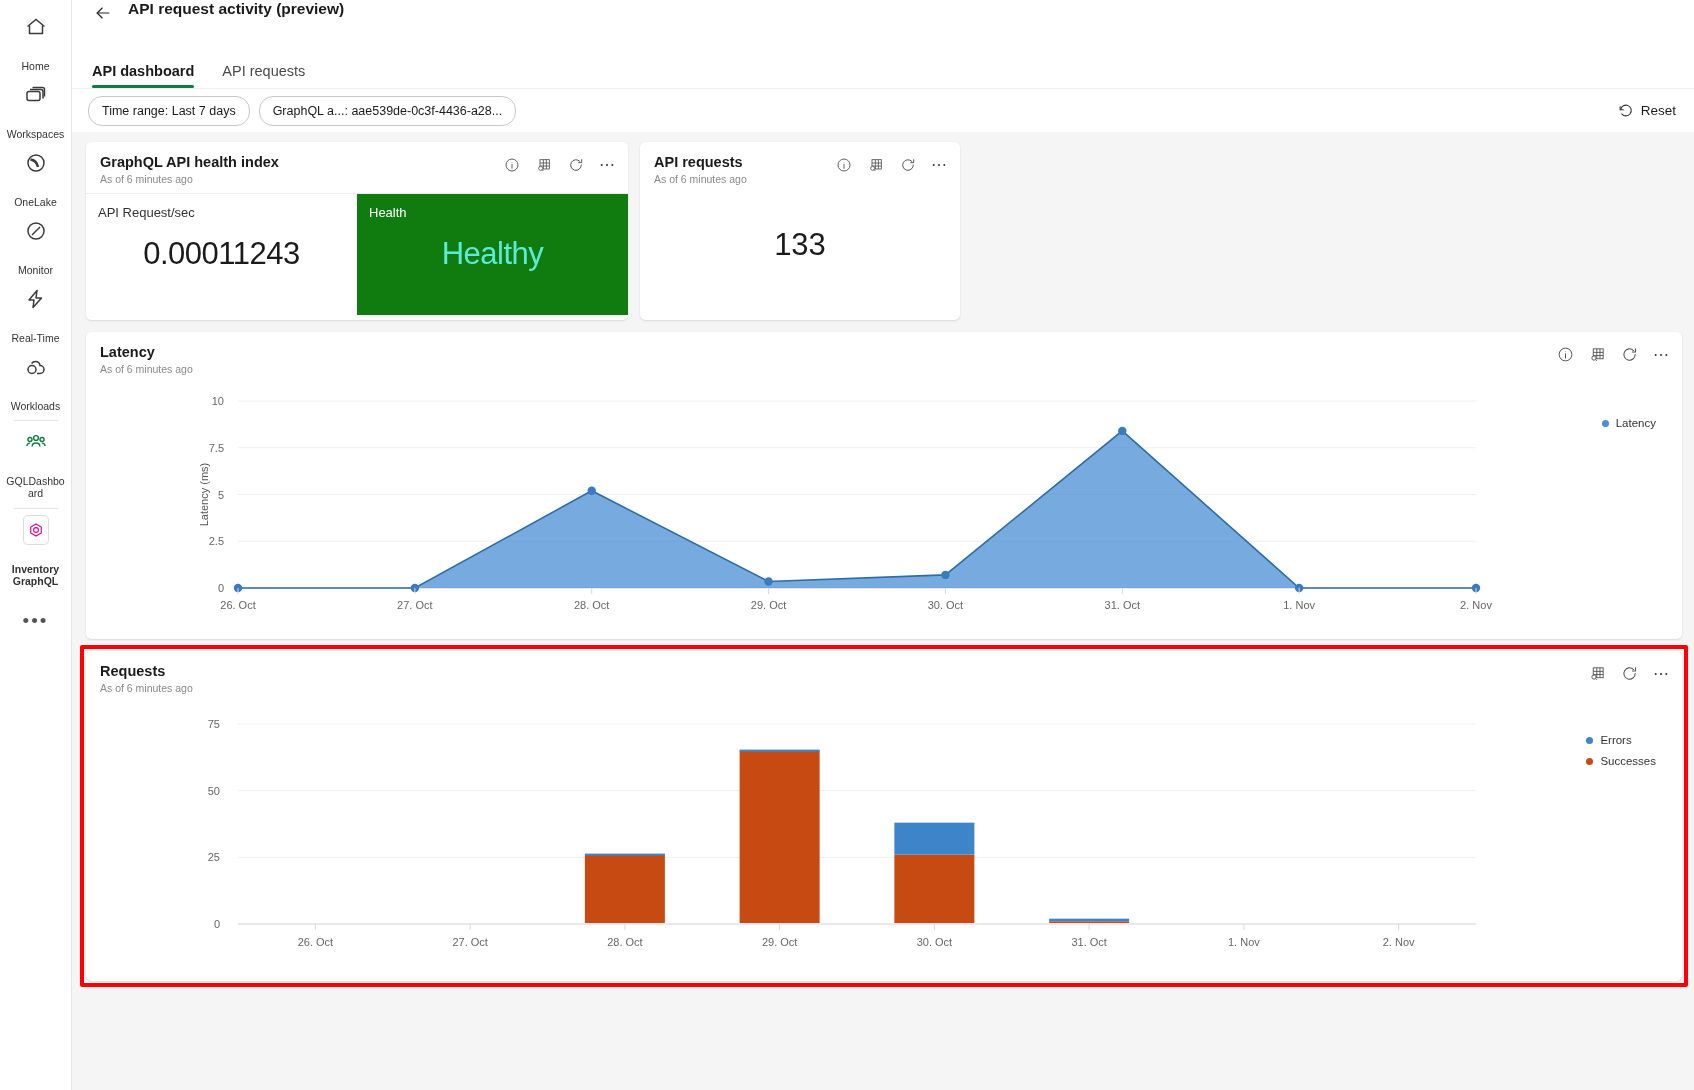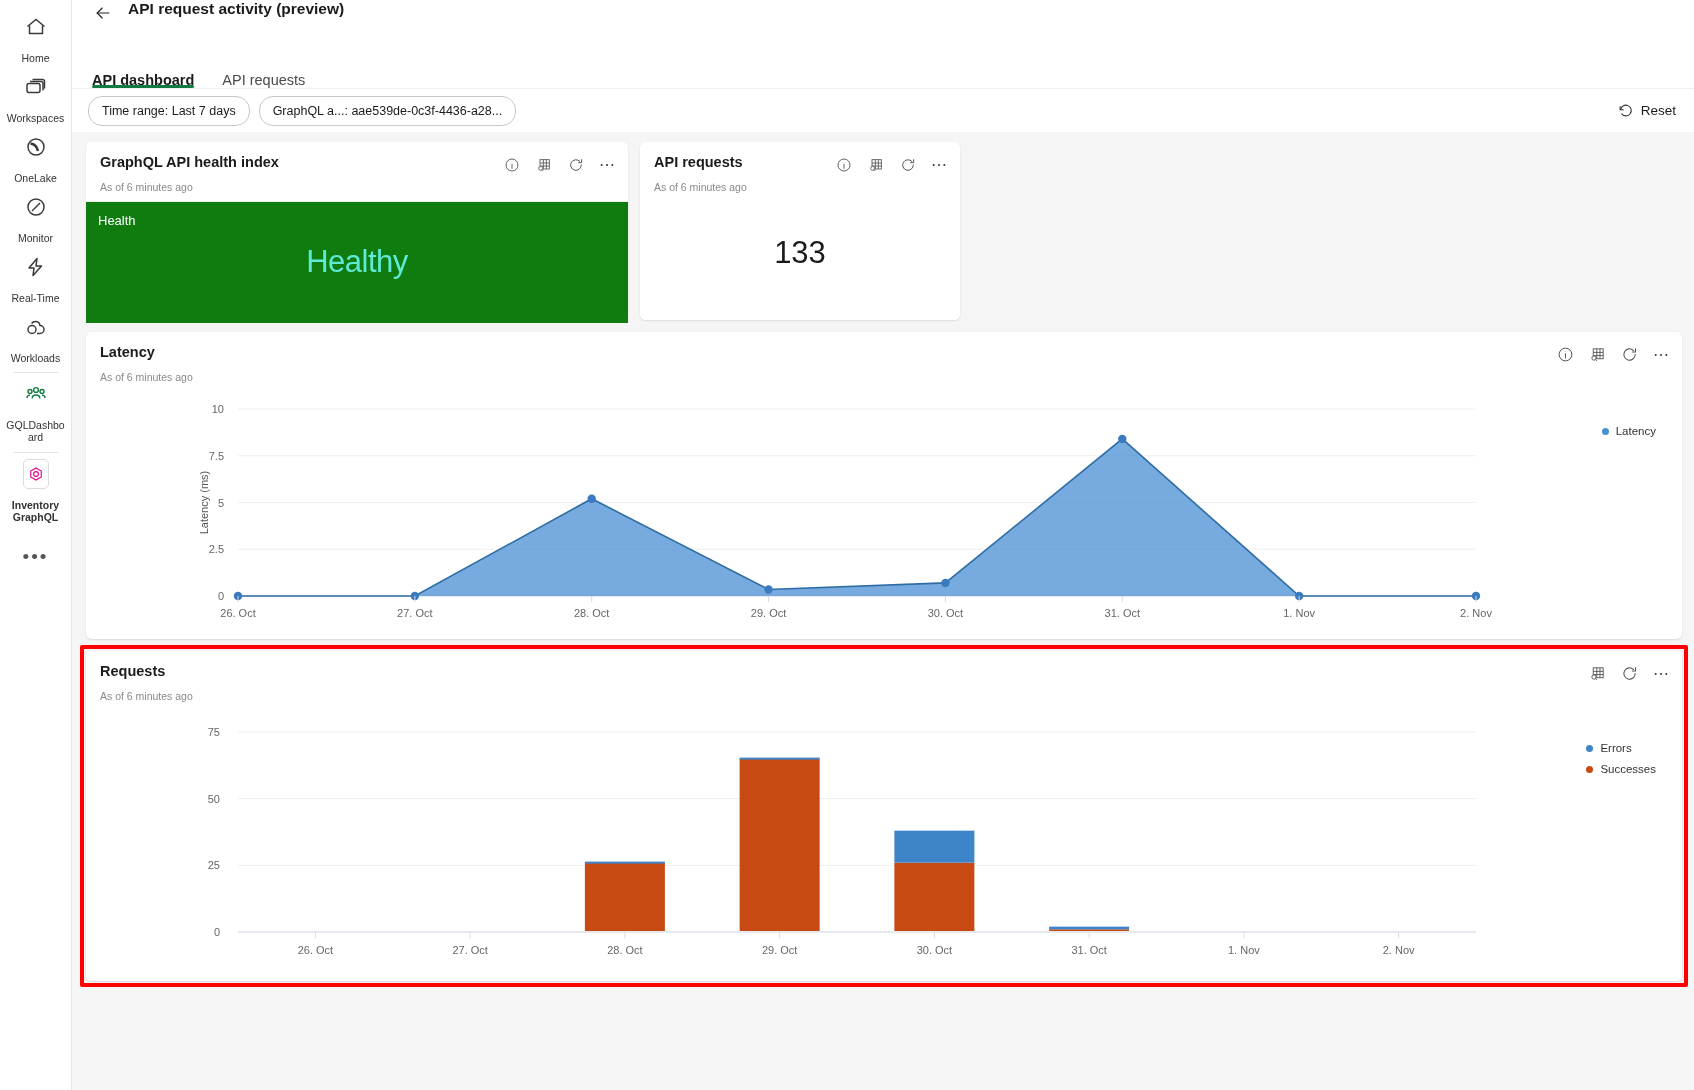--- a/index.html
+++ b/index.html
@@ -18,42 +18,42 @@
     display: flex; flex-direction: column; align-items: center;
     padding-top: 8px; flex: 0 0 72px;
   }
   .rail-item {
     width: 68px; display: flex; flex-direction: column;
     align-items: center; justify-content: flex-start;
     padding: 6px 2px 4px; cursor: pointer; text-align: center;
   }
   .rail-icon { width: 26px; height: 26px; display: flex; align-items: center; justify-content: center; color: #4a4a4a; }
   .rail-label {
-    font-size: 10.5px; color: #333; line-height: 1.15; margin-top: 12px;
+    font-size: 10.5px; color: #333; line-height: 1.15; margin-top: 20px;
     word-break: break-word; max-width: 64px;
   }
   .rail-label.bold { font-weight: 700; }
   .rail-sep { width: 44px; height: 1px; background: #e3e3e3; margin: 4px 0 2px; }
   .rail-dots { font-size: 19px; color: #555; letter-spacing: 2px; line-height: 1; }
   .inv-box {
     width: 30px; height: 30px; border: 1px solid #dcdcdc; border-radius: 5px;
     display: flex; align-items: center; justify-content: center; background: #fff;
   }
 
   
   .main { flex: 1; height: 1090px; position: relative; background: #f5f5f5; }
 
   .topbar { background: #fff; padding: 0 0 0 0; }
   .title-row { display: flex; height: 48px; padding-left: 18px; }
   .back-arrow { width: 26px; height: 26px; display: flex; align-items: center; justify-content: center;
                 color: #333; cursor: pointer; }
   .page-title { font-size: 15.5px; color: #1b1b1b; font-weight: 600; margin-left: 12px; }
 
   .tabs { display: flex; align-items: flex-end; height: 40px; padding-left: 20px; gap: 28px; background:#fff; }
-  .tab { font-size: 14.5px; color: #4a4a4a; cursor: pointer; position: relative; }
+  .tab { font-size: 14.5px; color: #4a4a4a; padding-bottom: 9px; cursor: pointer; position: relative; }
   .tab.active { color: #1b1b1b; font-weight: 700; }
   .tab.active::after {
     content: ""; position: absolute; left: 0; right: 0; bottom: 0;
     height: 3px; background: #107c41; border-radius: 2px;
   }
 
   
   .filterbar {
     background: #fff; height: 44px; display: flex; align-items: center;
     padding: 0 18px 0 16px; justify-content: space-between;
@@ -71,21 +71,21 @@
   .content { padding: 10px 12px 8px 14px; }
   .row { display: flex; gap: 12px; }
 
   .card {
     background: #fff; border-radius: 5px;
     box-shadow: 0 1px 2px rgba(0,0,0,.10), 0 0 1px rgba(0,0,0,.08);
     position: relative;
   }
   .card-head { display: flex; align-items: flex-start; justify-content: space-between; padding: 11px 12px 8px 14px; }
   .card-title { font-size: 14.5px; font-weight: 700; color: #1b1b1b; line-height: 1.25; }
-  .card-sub { font-size: 10.5px; color: #8a8a8a; margin-top: 10px; }
+  .card-sub { font-size: 10.5px; color: #8a8a8a; margin-top: 2px; }
   .card-tools { display: flex; align-items: center; gap: 15px; padding-top: 3px; }
   .tool { width: 17px; height: 17px; display: flex; align-items: center; justify-content: center;
           color: #555; cursor: pointer; }
   .tool.dots { font-size: 16px; letter-spacing: 1px; line-height: 0; color:#444; }
 
   
   .kpi-card { width: 542px; height: 178px; }
   .kpi-cells { display: flex; height: 122px; border-top: 1px solid #ededed; }
   .kpi-cell { flex: 1; padding: 11px 0 0 12px; position: relative; }
   .kpi-cell + .kpi-cell { border-left: 1px solid #ededed; }
@@ -295,20 +295,24 @@
               <span class="tool">
                 <svg width="16" height="16" viewBox="0 0 24 24" fill="none" stroke="#555" stroke-width="1.5" stroke-linecap="round">
                     <path d="M20 12a8 8 0 1 1-2.3-5.6"></path>
                     <path d="M20.5 4v4.5H16"></path>
                   </svg>
               </span>
               <span class="tool dots">⋯</span>
             </div>
           </div>
           <div class="kpi-cells">
+            <div class="kpi-cell">
+              <div class="kpi-label">API Request/sec</div>
+              <div class="kpi-value">0.00011243</div>
+            </div>
             <div class="kpi-cell health">
               <div class="kpi-label">Health</div>
               <div class="kpi-value">Healthy</div>
             </div>
           </div>
         </div>
 
         <div class="card count-card">
           <div class="card-head">
             <div>

